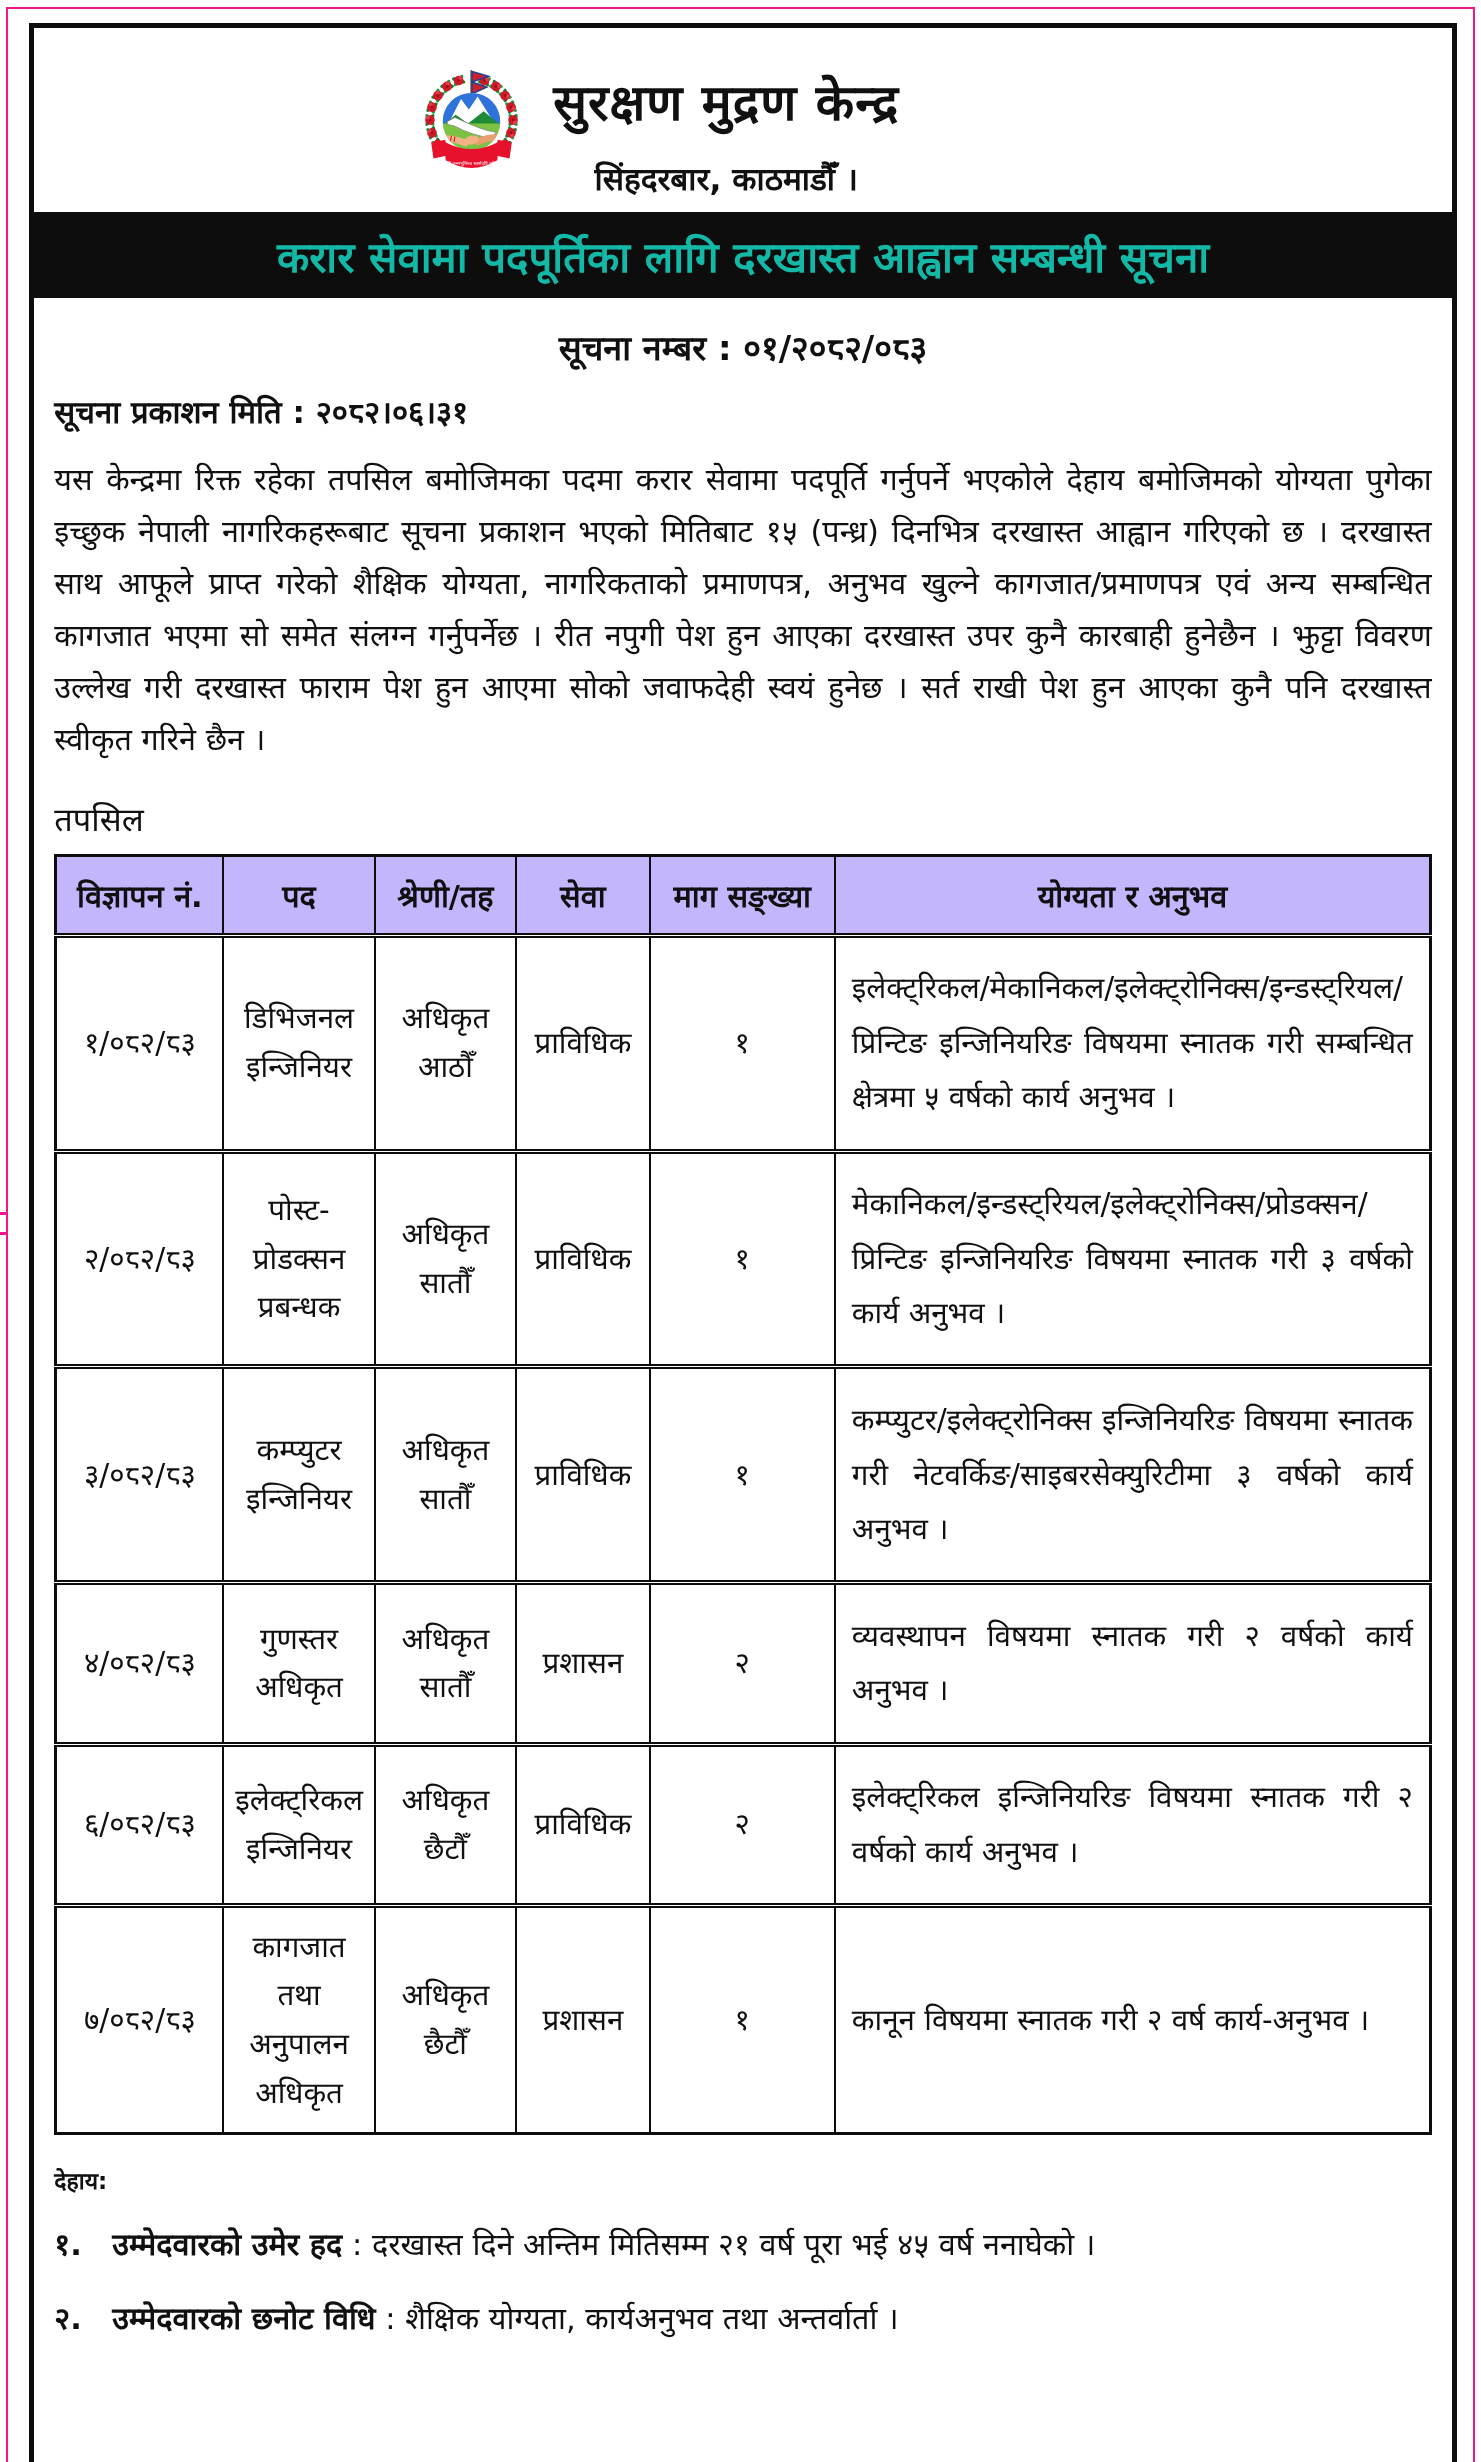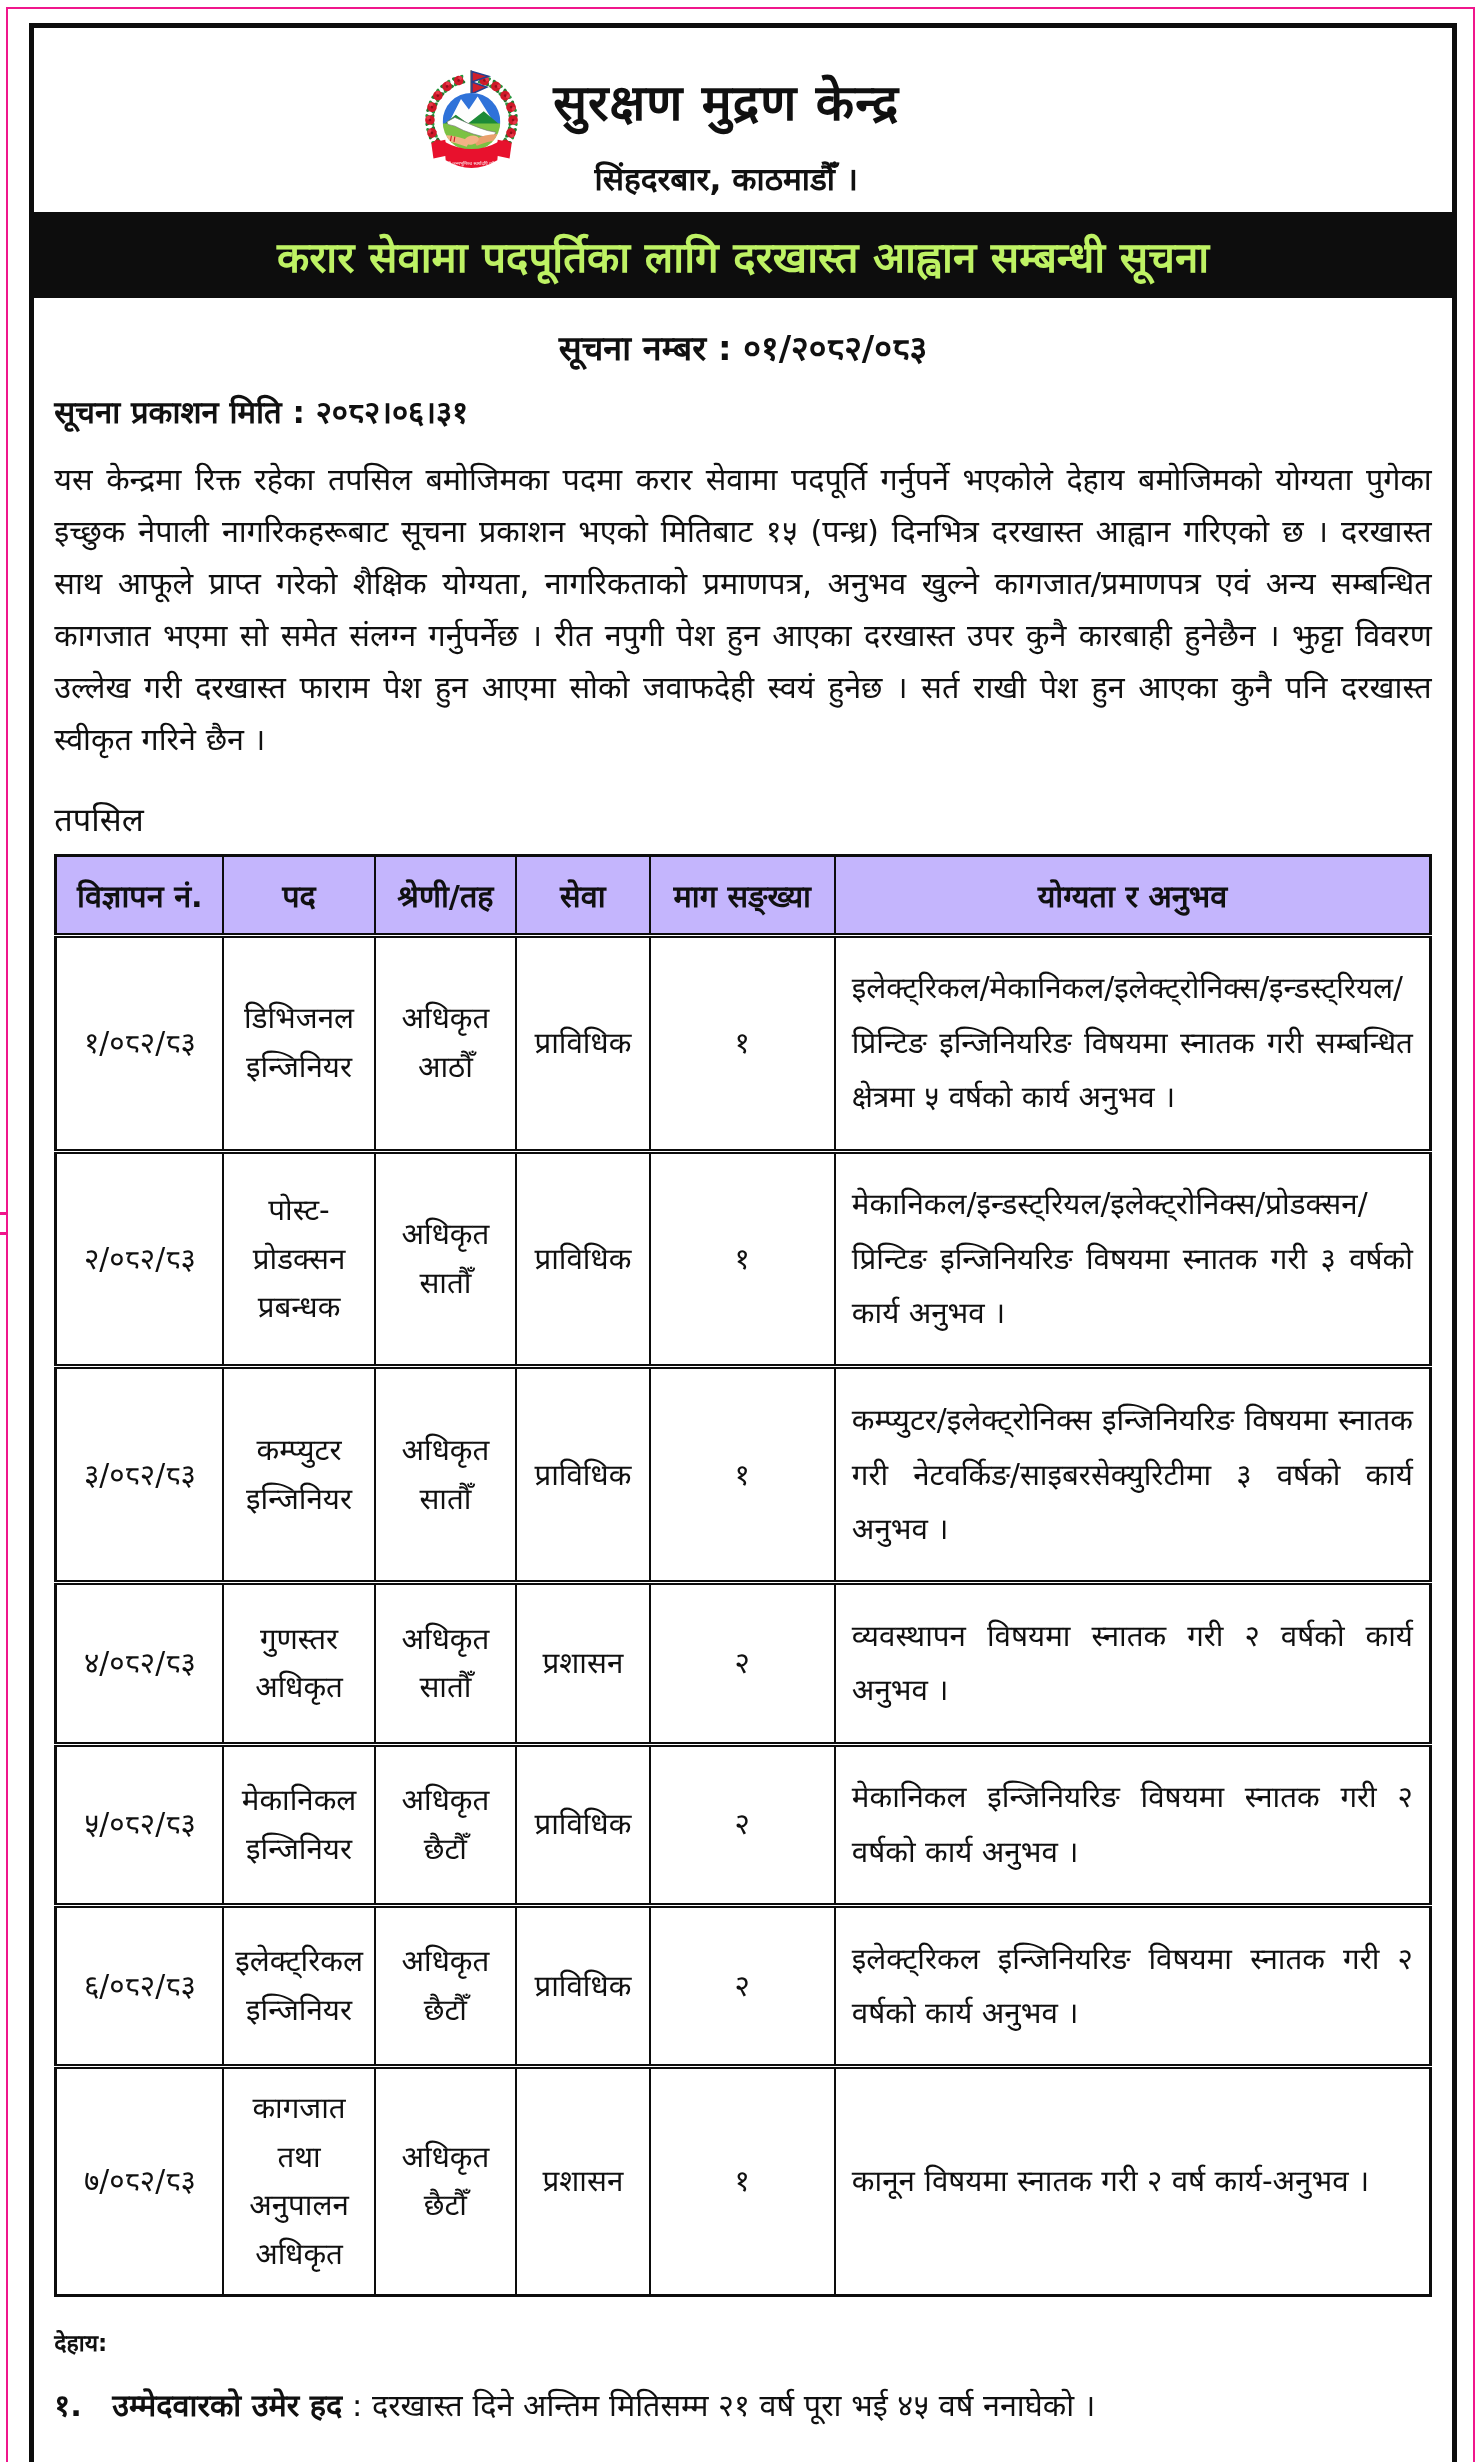--- a/index.html
+++ b/index.html
@@ -12,21 +12,21 @@
   .black-frame{position:absolute;left:28.6px;top:22.7px;right:24.6px;bottom:20.7px;border:5.9px solid #0d0d0d;box-sizing:border-box;padding:10.8px 20.7px 19.7px;overflow:hidden;}
 
   
   .org-header{display:flex;align-items:center;justify-content:center;gap:29.5px;width:fit-content;margin:8.9px auto 0;position:relative;left:-84px;}
   .emblem{flex:none;}
   .org-text{text-align:center;margin-top:20px;}
   .org-name{font-size:50px;font-weight:bold;letter-spacing:1px;}
   .org-address{font-size:31.5px;font-weight:bold;margin-top:20.7px;}
 
   
-  .banner{background:#0d0d0d;color:#bef264;text-align:center;font-weight:bold;
+  .banner{background:#0d0d0d;color:#14b8a6;text-align:center;font-weight:bold;
           font-size:42px;padding:14.8px 9.8px;margin:12.8px -20.7px 0;}
 
   .notice-no{text-align:center;font-size:34px;font-weight:bold;margin-top:25.6px;}
   .pub-date{font-size:31px;font-weight:bold;margin-top:19.7px;}
 
   .intro{font-size:30.5px;line-height:1.7;text-align:justify;margin-top:22.7px;}
 
   .tapasil{font-size:32.5px;font-weight:normal;margin-top:31px;}
 
   
@@ -280,28 +280,20 @@
         </tr>
         <tr>
           <td class="c">४/०८२/८३</td>
           <td class="c">गुणस्तर अधिकृत</td>
           <td class="c">अधिकृत सातौँ</td>
           <td class="c">प्रशासन</td>
           <td class="c">२</td>
           <td class="qual">व्यवस्थापन विषयमा स्नातक गरी २ वर्षको कार्य अनुभव ।</td>
         </tr>
         <tr>
-          <td class="c">५/०८२/८३</td>
-          <td class="c">मेकानिकल इन्जिनियर</td>
-          <td class="c">अधिकृत छैटौँ</td>
-          <td class="c">प्राविधिक</td>
-          <td class="c">२</td>
-          <td class="qual">मेकानिकल इन्जिनियरिङ विषयमा स्नातक गरी २ वर्षको कार्य अनुभव ।</td>
-        </tr>
-        <tr>
           <td class="c">६/०८२/८३</td>
           <td class="c">इलेक्ट्रिकल इन्जिनियर</td>
           <td class="c">अधिकृत छैटौँ</td>
           <td class="c">प्राविधिक</td>
           <td class="c">२</td>
           <td class="qual">इलेक्ट्रिकल इन्जिनियरिङ विषयमा स्नातक गरी २ वर्षको कार्य अनुभव ।</td>
         </tr>
         <tr>
           <td class="c">७/०८२/८३</td>
           <td class="c">कागजात तथा अनुपालन अधिकृत</td>

